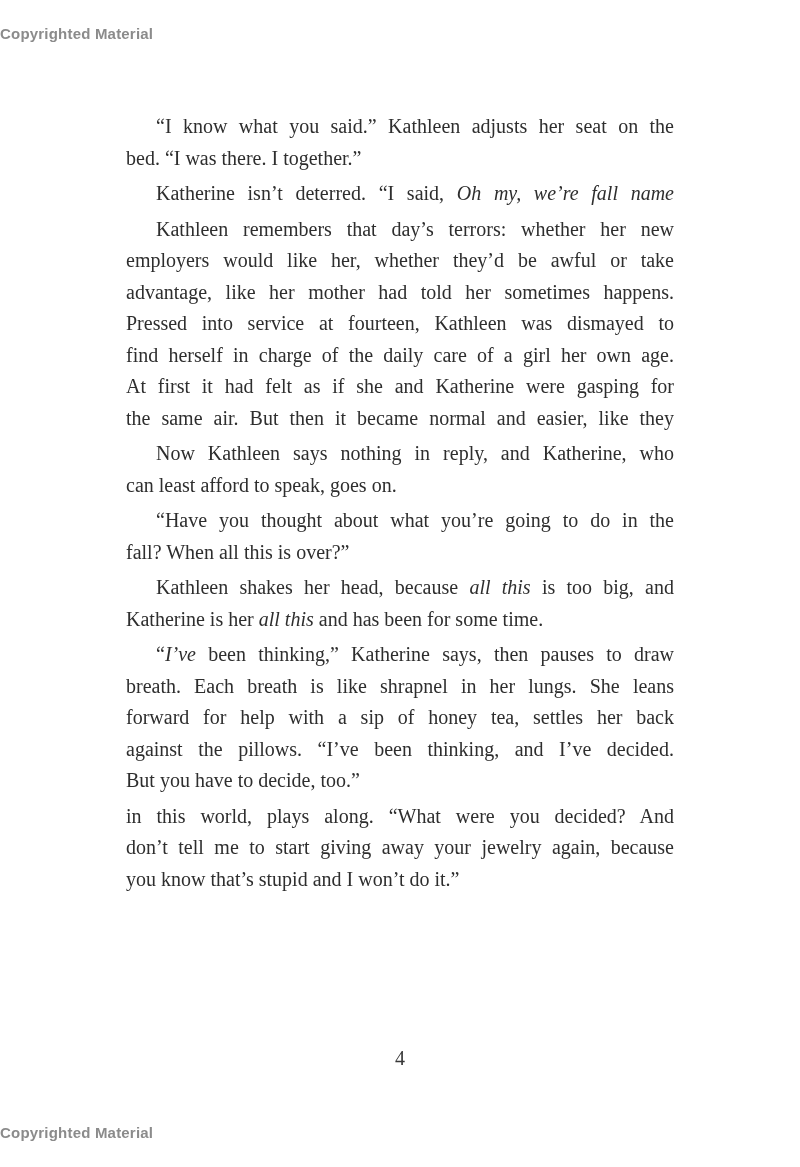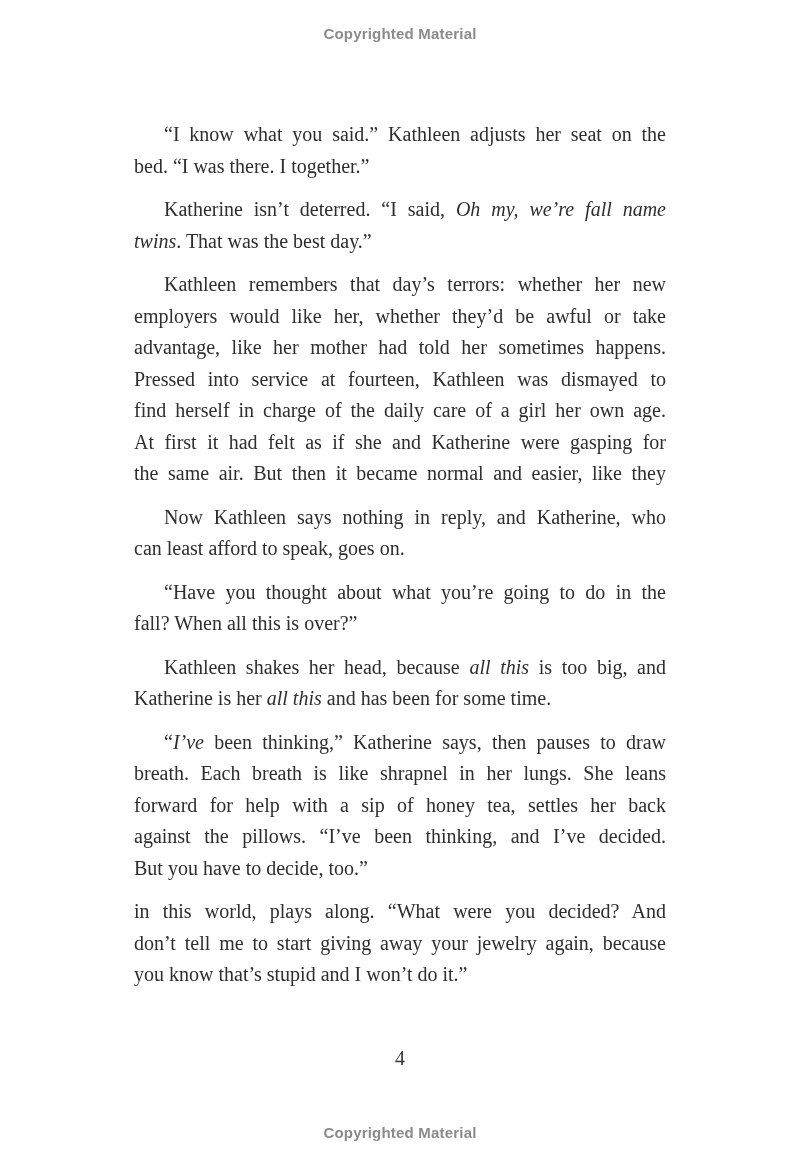--- a/index.html
+++ b/index.html
@@ -10,37 +10,36 @@
     font-family: "Liberation Serif", serif;
     overflow: hidden;
   }
   .page {
     position: absolute; left: 0; top: 0;
     width: 800px; height: 1167px;
     background: #ffffff;
   }
   .notice {
     position: absolute; left: 0; width: 100%;
-    text-align: center;
     font-family: "Liberation Sans", sans-serif;
     font-weight: bold;
     font-size: 15px;
     color: #8b8b8b;
     letter-spacing: 0.2px;
   }
   .notice-top { top: 25px; }
   .notice-bottom { top: 1124px; }
   .text-block {
     position: absolute;
     top: 107px; left: 122px; width: 556px;
     font-size: 20px;
     line-height: 31.5px;
     color: #2e2e2e;
   }
-  .para { margin: 12px; padding: 0; font-family: Liberation Serif, serif; }
+  .para { margin: 4px; padding: 0; font-family: Liberation Serif, serif; }
   .line {
     text-align: justify;
     -moz-text-align-last: justify;
     text-align-last: justify;
   }
   .line.last {
     -moz-text-align-last: left;
     text-align-last: left;
   }
   .line.first { text-indent: 30px; }
@@ -60,21 +59,20 @@
 <div class="page">
   <div class="notice notice-top">Copyrighted Material</div>
 
   <div class="text-block">
       <div class="para">
         <div class="line first"><span>“I know what you said.” Kathleen adjusts her seat on the</span></div>
         <div class="line last"><span>bed. “I was there. I together.”</span></div>
       </div>
       <div class="para">
         <div class="line first"><span>Katherine isn’t deterred. “I said, </span><em>Oh my, we’re fall name</em></div>
-        <div class="line last"><em>twins</em><span>. That was the best day.”</span></div>
       </div>
       <div class="para">
         <div class="line first"><span>Kathleen remembers that day’s terrors: whether her new</span></div>
         <div class="line"><span>employers would like her, whether they’d be awful or take</span></div>
         <div class="line"><span>advantage, like her mother had told her sometimes happens.</span></div>
         <div class="line"><span>Pressed into service at fourteen, Kathleen was dismayed to</span></div>
         <div class="line"><span>find herself in charge of the daily care of a girl her own age.</span></div>
         <div class="line"><span>At first it had felt as if she and Katherine were gasping for</span></div>
         <div class="line"><span>the same air. But then it became normal and easier, like they</span></div>
       </div>

